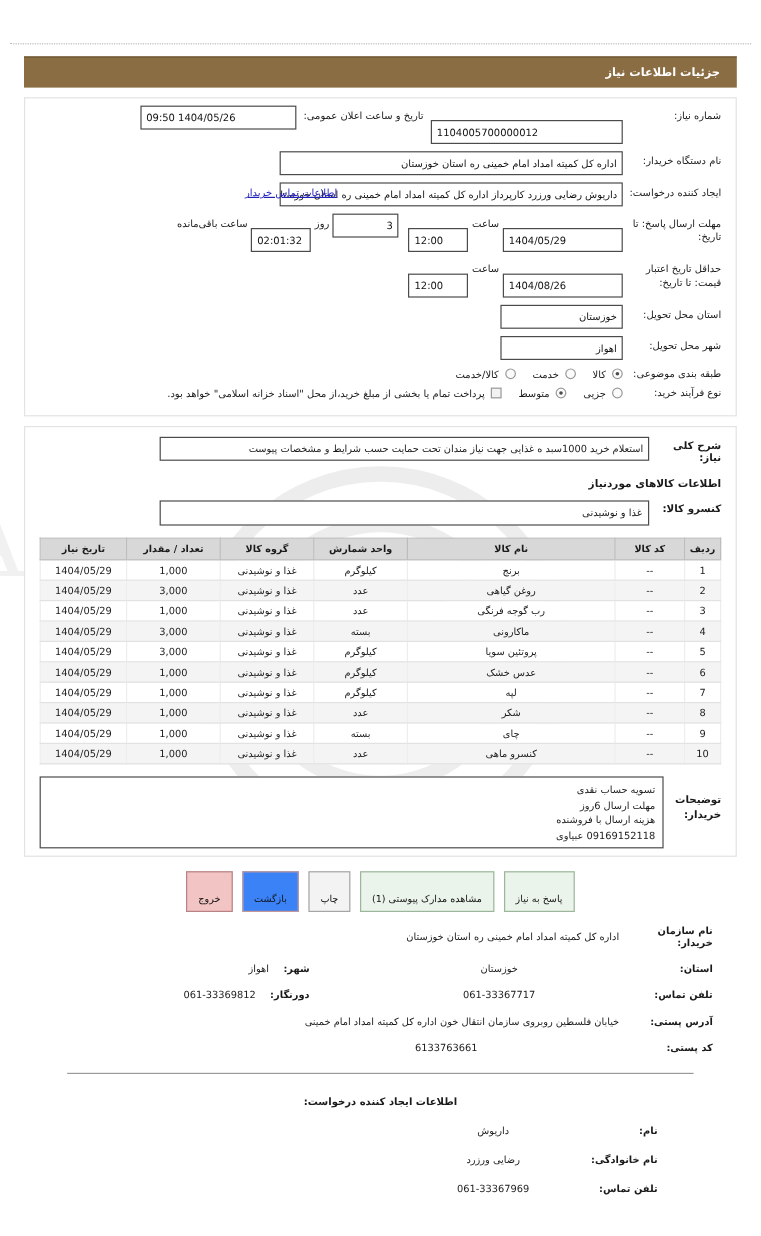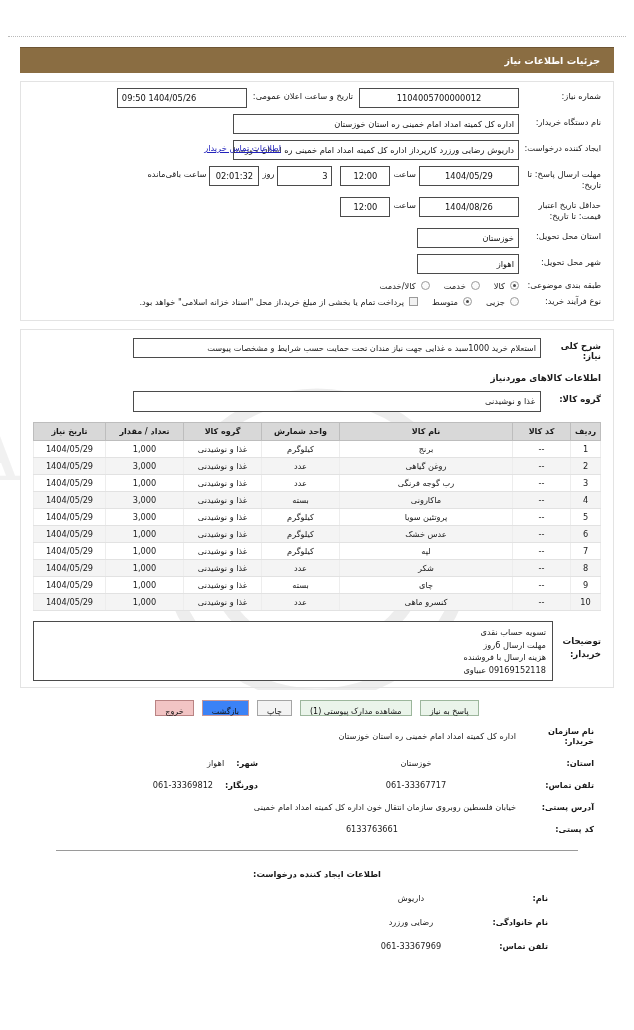--- a/index.html
+++ b/index.html
@@ -81,21 +81,21 @@
     background: #ffffff;
     height: 20px;
     line-height: 18px;
     font-size: 8.3px;
     text-align: right;
     padding: 0 4px;
     color: #111;
     white-space: nowrap;
     overflow: hidden;
   }
-  .fbox.ctr { text-align: center; }
+  .fbox.ctr { text-align: left; margin-top: 12px; }
 
   .w-need  { width: 160px; }
   .w-date  { width: 130px; text-align:left; }
   .w-d1    { width: 100px; }
   .w-time  { width: 50px; }
   .w-days  { width: 55px; }
   .w-rem   { width: 50px; }
   .w-prov  { width: 102px; }
 
   .mid-label {
@@ -207,21 +207,21 @@
 
   
   .btnrow {
     display: flex; justify-content: center; align-items: center;
     gap: 8px; margin: 12px 0 0 0;
   }
   .btn {
     border: 1px solid #9a9a9a;
     font-size: 8px;
     height: 16px; line-height: 14px;
-    padding: 4px 9px;
+    padding: 16px 9px;
     text-align: center;
     color: #111;
     background: #eef6ee;
     cursor: pointer;
     white-space: nowrap;
   }
   .btn.green { background: #eaf4ea; border-color: #9cb69c; }
   .btn.plain { background: #f3f3f3; border-color: #a5a5a5; }
   .btn.pink  { background: #3b82f6; border-color: #c79898; }
   .btn.red   { background: #f2c4c4; border-color: #b98383; }
@@ -351,21 +351,21 @@
   <div class="panel sub">
 
     <div class="sumrow">
       <div class="sumlabel">شرح کلی نیاز:</div>
       <div class="sumbox">استعلام خرید 1000سبد ه غذایی جهت نیاز مندان تحت حمایت حسب شرایط و مشخصات پیوست</div>
     </div>
 
     <div class="section-title">اطلاعات کالاهای موردنیاز</div>
 
     <div class="grouprow">
-      <div class="grouplabel">گروه کالا:</div>
+      <div class="grouplabel">کنسرو کالا:</div>
       <div class="groupbox">غذا و نوشیدنی</div>
     </div>
 
     <table class="goods">
       <thead>
         <tr>
           <th style="width:30px">ردیف</th>
           <th style="width:58px">کد کالا</th>
           <th>نام کالا</th>
           <th style="width:78px">واحد شمارش</th>

